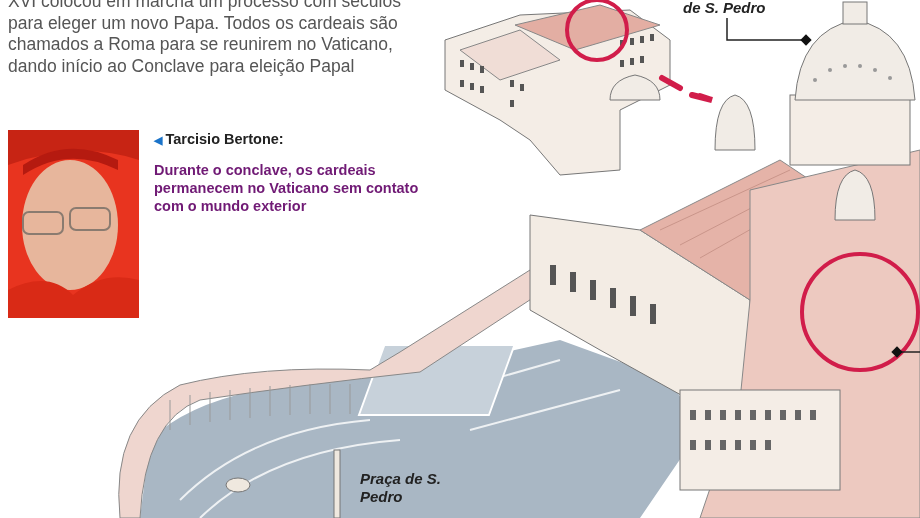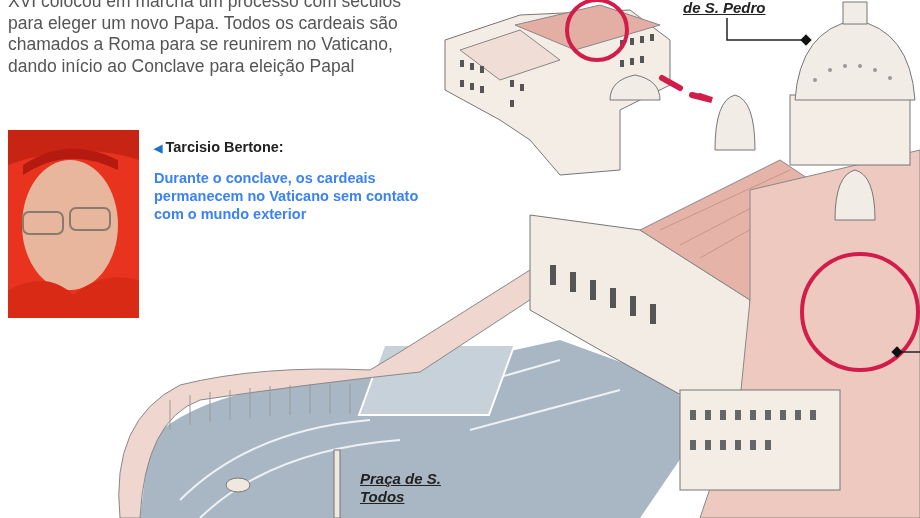--- a/index.html
+++ b/index.html
@@ -1,24 +1,24 @@
 <!DOCTYPE html>
 <html><head>
 <meta charset="utf-8">
 <style>
   html, body { margin:0; padding:0; }
   body { width:920px; height:518px; overflow:hidden; background:#ffffff; position:relative; font-family:"Liberation Sans", sans-serif; }
   .intro { position:absolute; left:8px; top:-9px; width:420px; font-size:17.5px; line-height:21.5px; color:#555555; }
   .photo { position:absolute; left:8px; top:130px; width:131px; height:188px; overflow:hidden; }
-  .caption { position:absolute; left:154px; top:130px; width:270px; font-size:14.5px; line-height:18px; color:#333;margin-top:8px; }
+  .caption { position:absolute; left:154px; top:130px; width:270px; font-size:14.5px; line-height:18px; color:#333; }
   .caption .name { font-weight:bold; color:#222; }
   .caption .name .arrow { color:#1a73c9; font-size:11px; margin-right:3px; }
-  .caption .note { margin-top:12px; font-weight:bold; color:#3b82f6; }
+  .caption .note { margin-top:12px; font-weight:bold; color:#701a75; }
   .illus { position:absolute; left:0; top:0; width:920px; height:518px; }
-  .label { position:absolute; font-weight:bold; font-style:italic; color:#222; font-size:15px; line-height:18px;text-decoration:underline; }
+  .label { position:absolute; font-weight:bold; font-style:italic; color:#222; font-size:15px; line-height:18px; }
 </style>
 </head>
 <body>
 
 <svg class="illus" viewBox="0 0 920 518" xmlns="http://www.w3.org/2000/svg">
 
   <path d="M140 518 L150 440 Q200 390 330 380 L470 360 L560 340 L670 380 L700 430 L640 518 Z" fill="#a9b7c4"></path>
   <path d="M180 500 Q250 430 370 420 M200 518 Q270 450 400 440 M420 400 L560 360 M470 430 L620 390" stroke="#ffffff" stroke-width="2" fill="none" opacity="0.8"></path>
   <rect x="510" y="345" width="130" height="70" fill="#c7d1da" stroke="#fff" stroke-width="2" transform="skewX(-20)"></rect>
 
@@ -137,13 +137,13 @@
     <path d="M0 188 L0 160 Q40 140 65 165 Q95 140 131 150 L131 188 Z" fill="#d92a16"></path>
   </svg>
 </div>
 
 <div class="caption">
   <div class="name"><span class="arrow">◀</span><span>Tarcisio Bertone:</span></div>
   <div class="note">Durante o conclave, os cardeais permanecem no Vaticano sem contato com o mundo exterior</div>
 </div>
 
 <div class="label" style="left:683px; top:-1px;">de S. Pedro</div>
-<div class="label" style="left:360px; top:470px; width:90px;">Praça de S. Todos</div>
+<div class="label" style="left:360px; top:470px; width:90px;">Praça de S. Pedro</div>
 
 </body></html>

